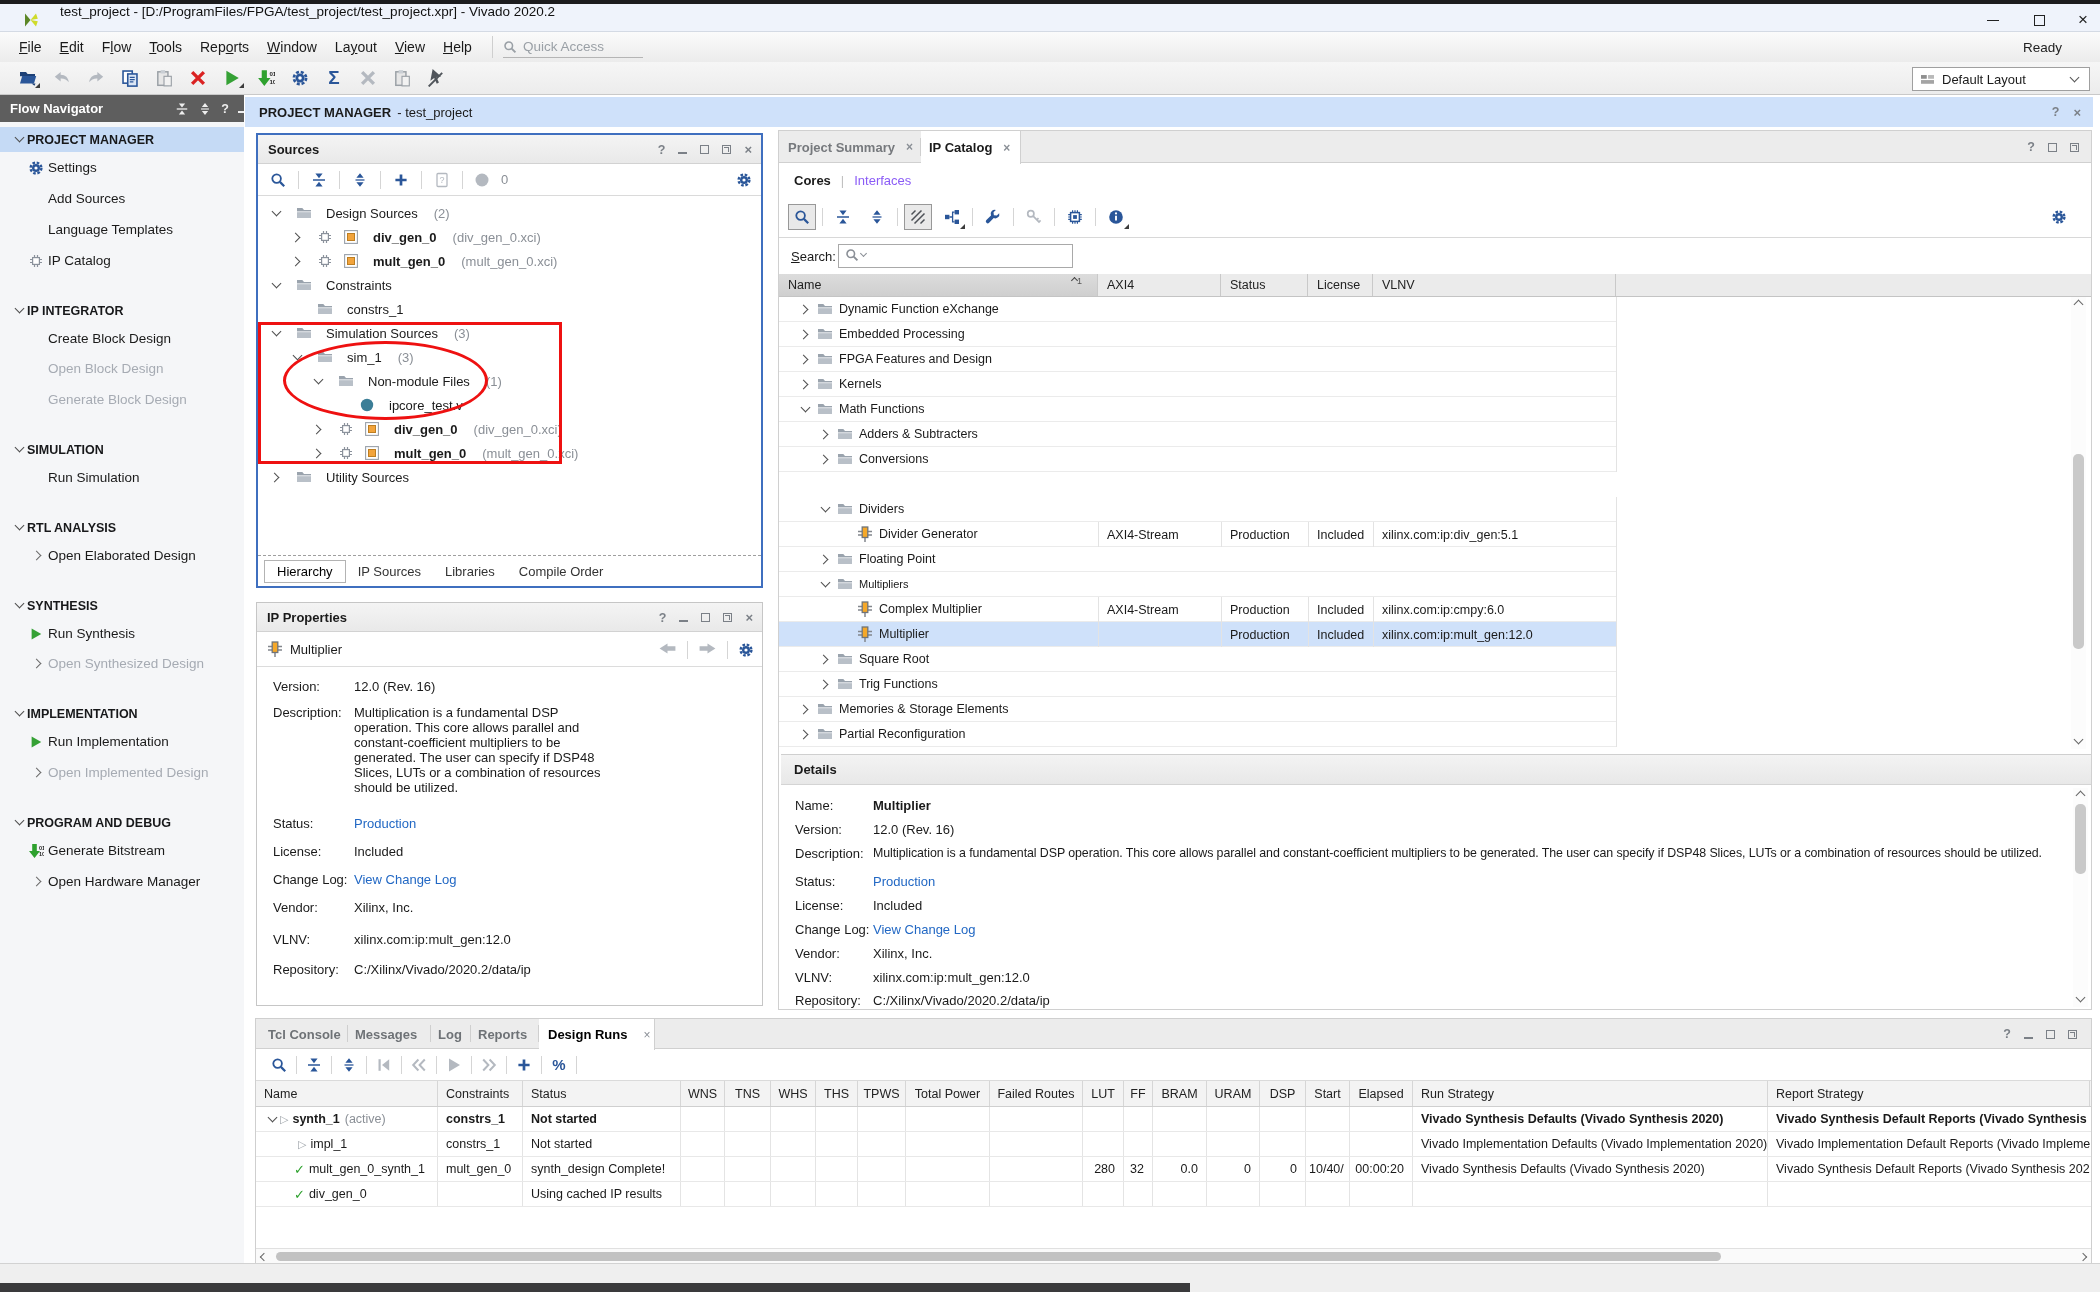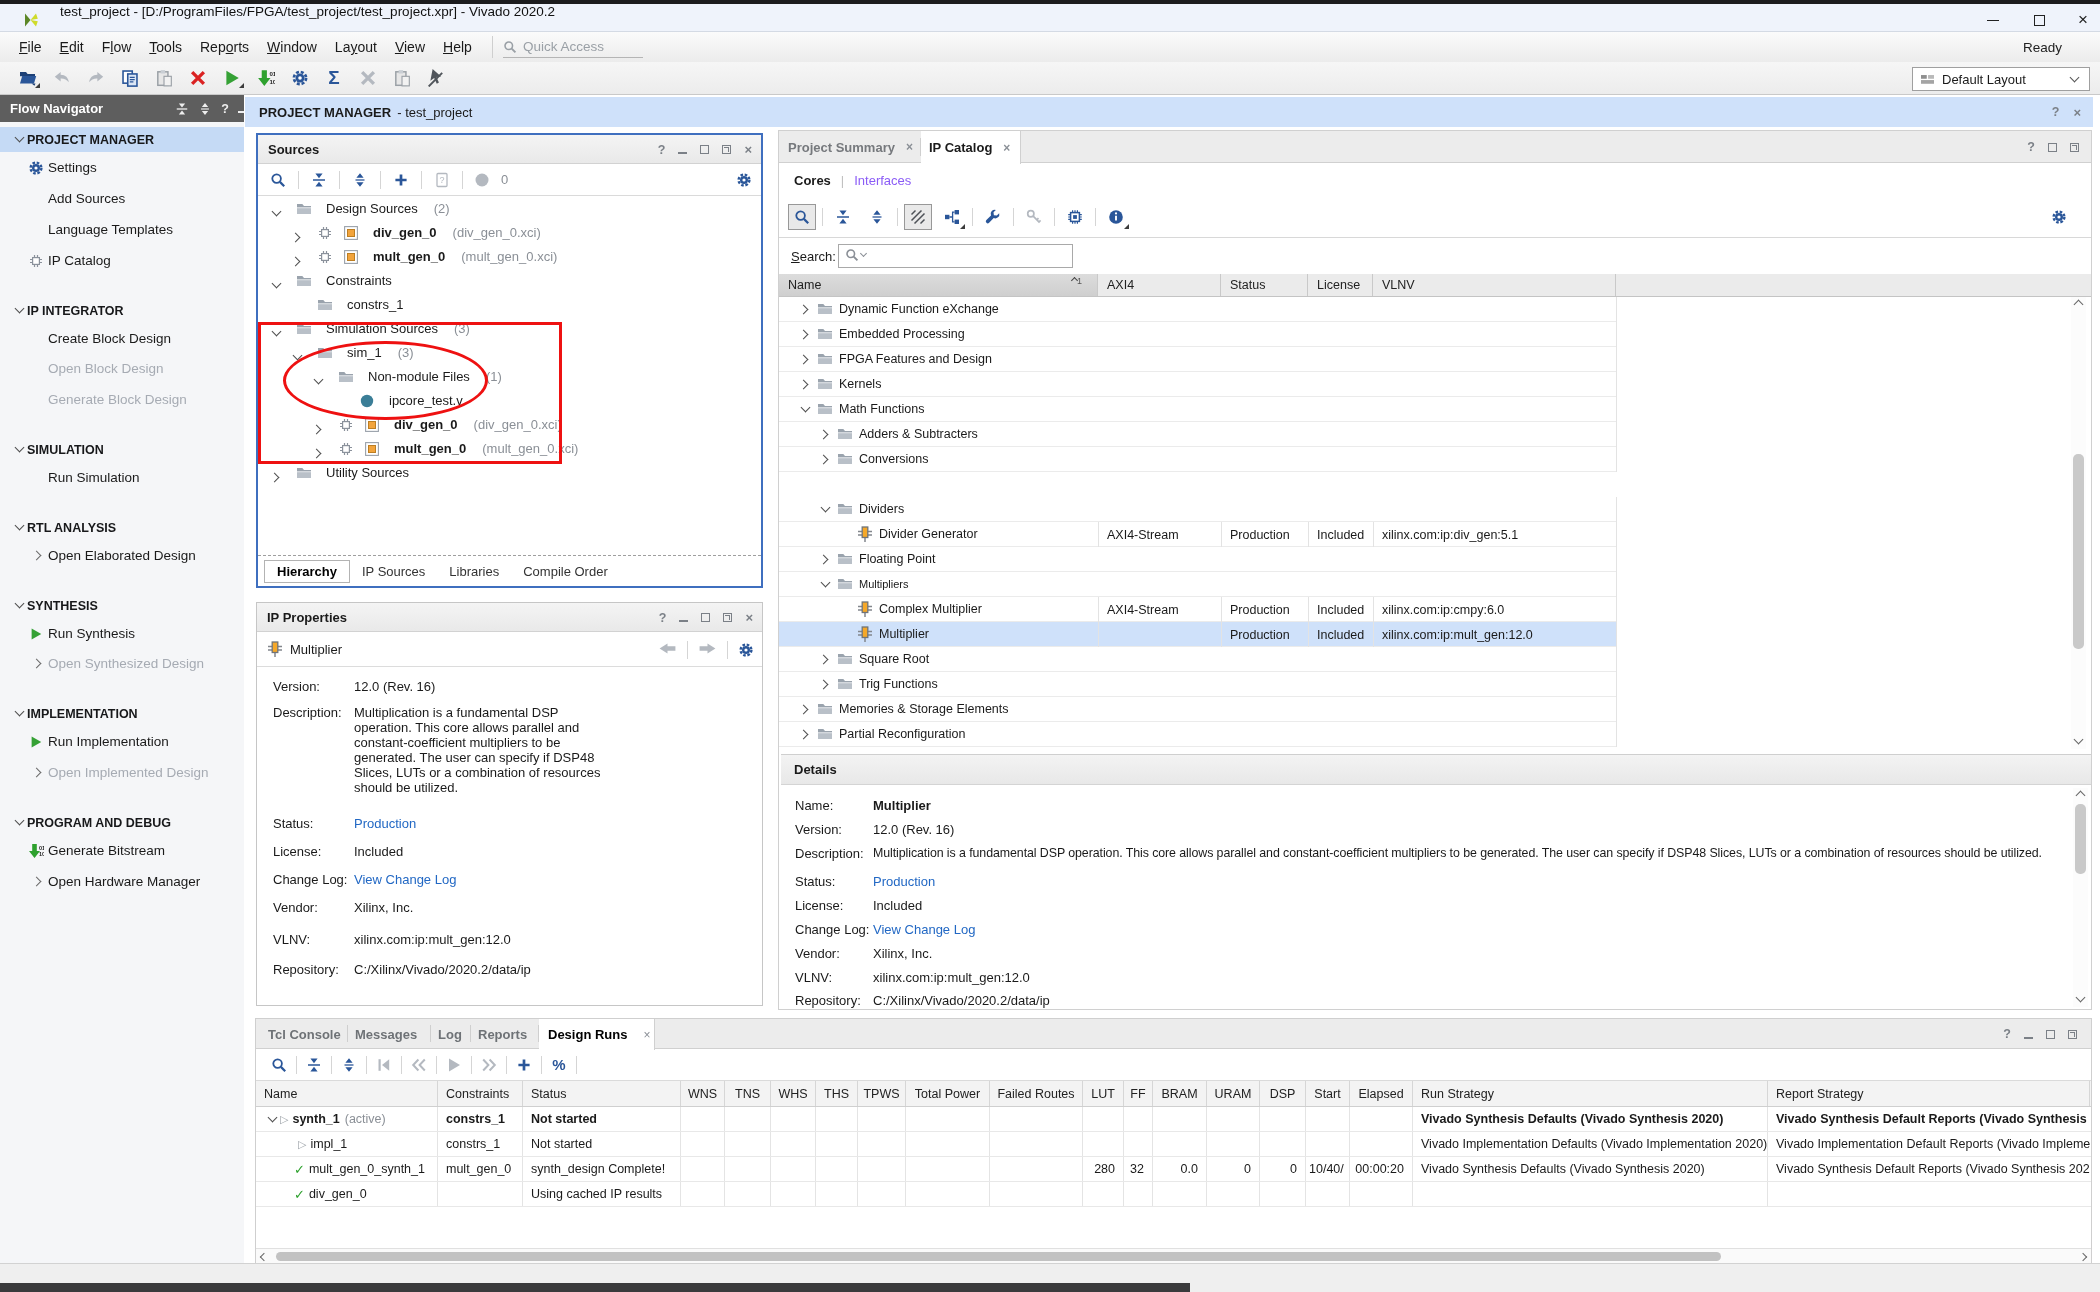--- a/index.html
+++ b/index.html
@@ -72,26 +72,26 @@
 .wi-min{width:9px;height:9px;border-bottom:2px solid #7b8087}
 .wi-max{width:9px;height:9px;border:1.5px solid #7b8087}
 .wi-float{width:9px;height:9px;border:1.5px solid #7b8087;position:relative}
 .wi-float:after{content:"";position:absolute;right:1px;top:1px;width:4px;height:4px;border-top:1.5px solid #7b8087;border-right:1.5px solid #7b8087}
 .wi-close{font-size:13px;font-weight:bold;color:#7b8087;line-height:1}
 .tsep{width:1px;height:18px;background:#d5d5d5}
 
 
 #sources{left:12px;top:38px;width:507px;height:455px;border:2px solid #3f6fbf;background:#fff}
 #src-toolbar{position:absolute;left:0;top:29px;width:100%;height:32px;border-bottom:1px solid #dadada;display:flex;align-items:center;padding-left:8px;gap:8px}
-.srow{position:absolute;left:0;width:100%;height:24px;display:flex;gap:12px}
+.srow{position:absolute;left:0;width:100%;height:24px;display:flex;align-items:center;gap:12px}
 .srow .nm{margin-left:2px}
 .srow .sfx{margin-left:4px}
 #src-tabs{position:absolute;left:0;bottom:0;width:100%;height:31px;border-top:1px dashed #9f9f9f;display:flex;align-items:center;padding-left:6px}
 .stab{padding:3px 12px;font-size:13px;color:#333}
-.stab.active{background:#fff;border:1px solid #b3b3b3;font-weight:bold;color:#000}
+.stab.active{background:#fff;border:1px solid #b3b3b3;font-weight:normal;color:#000}
 
 
 #ann-rect{left:14px;top:227px;width:304px;height:142px;border:3px solid #ee1111;z-index:30}
 #ann-ellipse{left:39px;top:246px;width:205px;height:79px;border:3px solid #ee1111;border-radius:50%;z-index:30}
 
 
 #ipprops{left:12px;top:507px;width:507px;height:404px;border:1px solid #c6c6c6;background:#fff;overflow:hidden}
 #ipp-sub{position:absolute;left:0;top:29px;width:100%;height:35px;border-bottom:1px solid #dcdcdc;display:flex;align-items:center;padding:0 10px;gap:7px}
 #ipp-nav{position:absolute;right:8px;top:29px;height:35px;display:flex;align-items:center;gap:10px}
 .fld-l{position:absolute;left:16px;white-space:nowrap}

